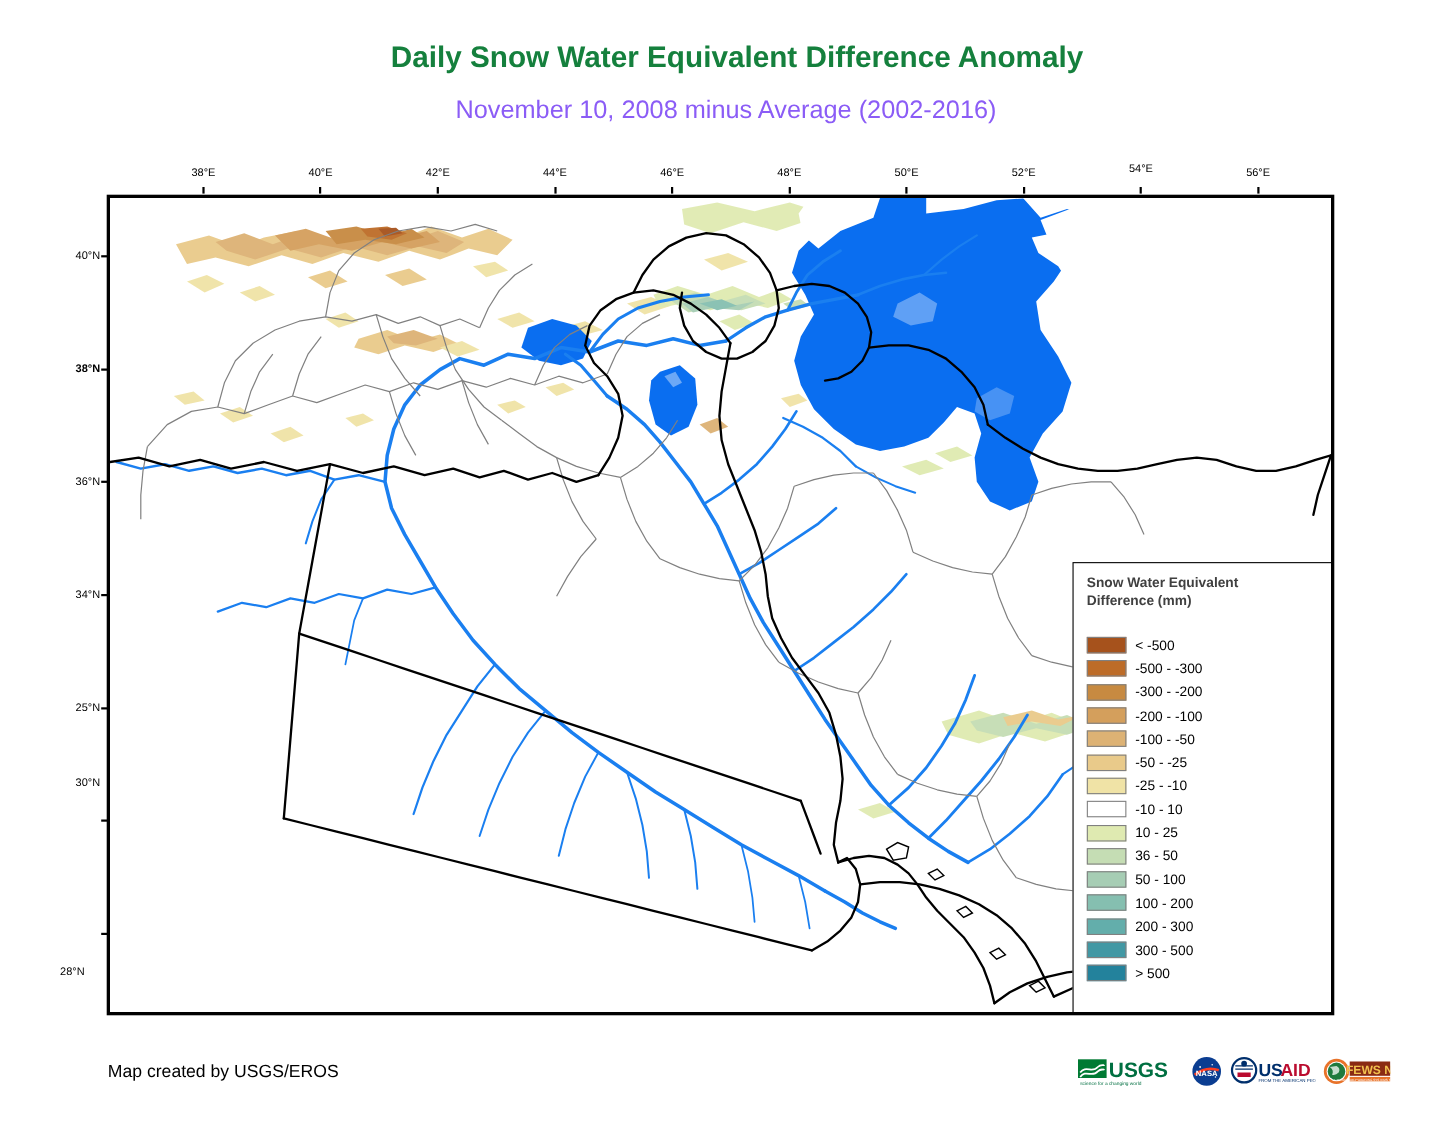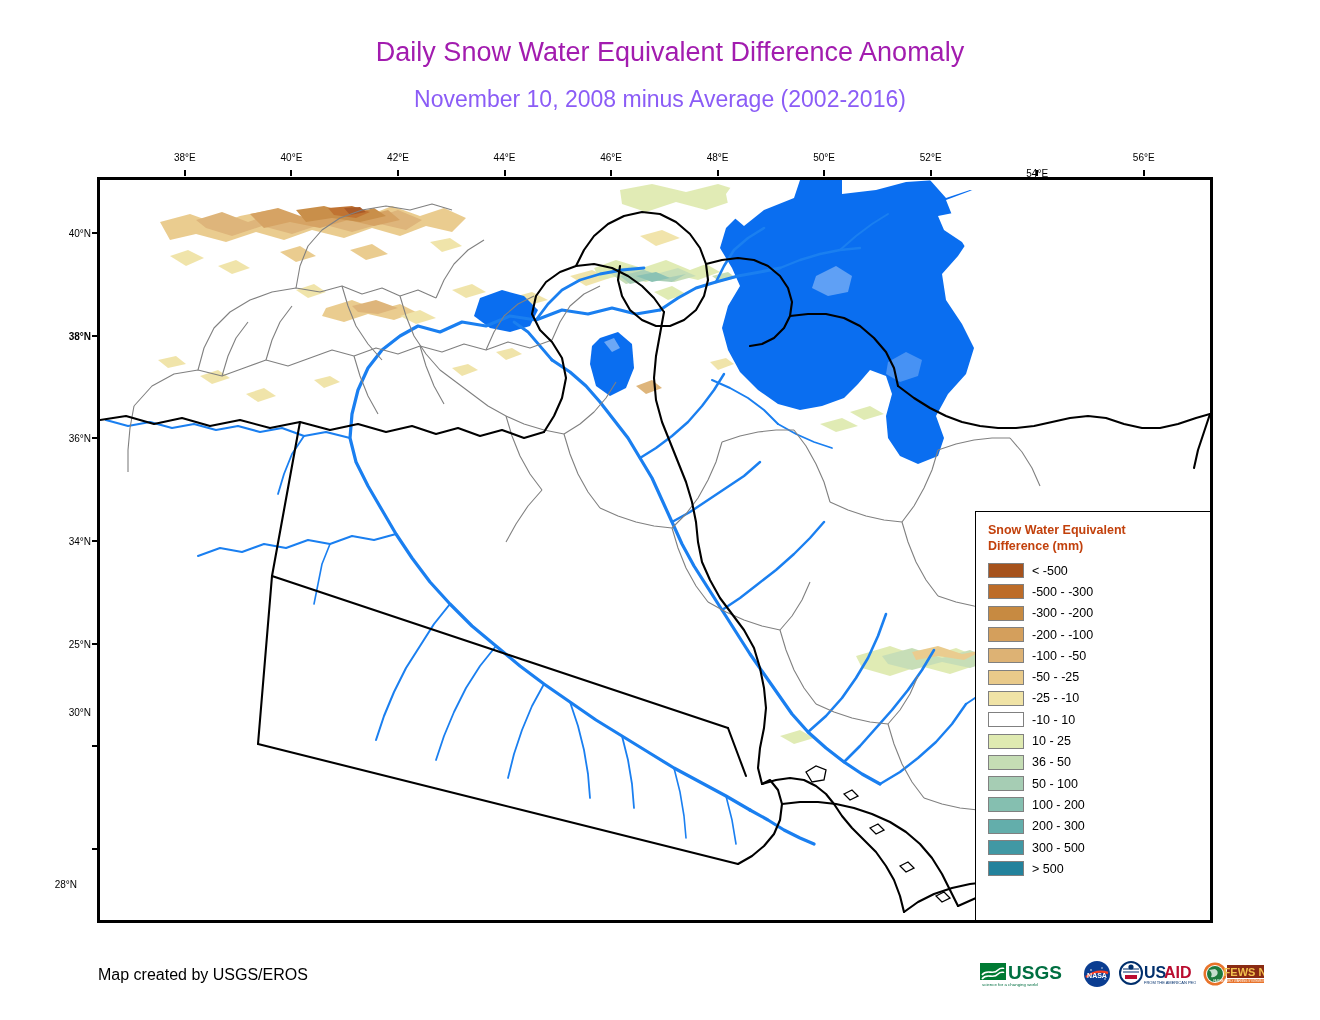--- a/index.html
+++ b/index.html
@@ -18,22 +18,22 @@
   
   #title-block {
     position: absolute;
     left: 0;
     top: 36px;
     width: 1320px;
     text-align: center;
   }
   #main-title {
     font-size: 27px;
-    font-weight: normal;
-    color: #a21caf;
+    font-weight: bold;
+    color: #15803d;
     letter-spacing: 0px;
     line-height: 32px;
     margin-left: 20px;
   }
   #sub-title {
     margin-top: 18px;
     font-size: 23px;
     font-weight: normal;
     color: #8b5cf6;
     line-height: 27px;
@@ -97,24 +97,24 @@
     width: 242px;
     height: 412px;
     background: #ffffff;
     border: 1px solid #000000;
     box-sizing: border-box;
     padding: 10px 0 0 12px;
   }
   #legend-title {
     font-size: 12.5px;
     font-weight: bold;
-    color: #c2410c;
+    color: #404040;
     line-height: 16px;
     width: 200px;
-    margin-bottom: 6px;
+    margin-bottom: 22px;
   }
   .legend-row {
     display: flex;
     align-items: center;
     height: 21.3px;
   }
   .legend-swatch {
     width: 36px;
     height: 15px;
     border: 1.5px solid #808080;
@@ -460,21 +460,21 @@
     <div class="lon-label" style="left: 504.513px; top: 152px;">44°E</div>
     <div class="lon-tick" style="left: 504.513px; top: 170px;"></div>
     <div class="lon-label" style="left: 611.053px; top: 152px;">46°E</div>
     <div class="lon-tick" style="left: 611.053px; top: 170px;"></div>
     <div class="lon-label" style="left: 717.592px; top: 152px;">48°E</div>
     <div class="lon-tick" style="left: 717.592px; top: 170px;"></div>
     <div class="lon-label" style="left: 824.131px; top: 152px;">50°E</div>
     <div class="lon-tick" style="left: 824.131px; top: 170px;"></div>
     <div class="lon-label" style="left: 930.671px; top: 152px;">52°E</div>
     <div class="lon-tick" style="left: 930.671px; top: 170px;"></div>
-    <div class="lon-label" style="left: 1037.21px; top: 168px;">54°E</div>
+    <div class="lon-label" style="left: 1037.21px; top: 148px;">54°E</div>
     <div class="lon-tick" style="left: 1037.21px; top: 170px;"></div>
     <div class="lon-label" style="left: 1143.75px; top: 152px;">56°E</div>
     <div class="lon-tick" style="left: 1143.75px; top: 170px;"></div>
     <div class="lat-label" style="left: 49px; width: 42px; top: 233.399px;">40°N</div>
     <div class="lat-tick" style="left: 92px; top: 233.399px;"></div>
     <div class="lat-label" style="left: 49px; width: 42px; top: 335.942px; font-weight: bold;">38°N</div>
     <div class="lat-tick" style="left: 92px; top: 335.942px;"></div>
     <div class="lat-label" style="left: 49px; width: 42px; top: 438.485px; text-align: right;">36°N</div>
     <div class="lat-tick" style="left: 92px; top: 438.485px;"></div>
     <div class="lat-label" style="left: 49px; width: 42px; top: 541.027px;">34°N</div>

